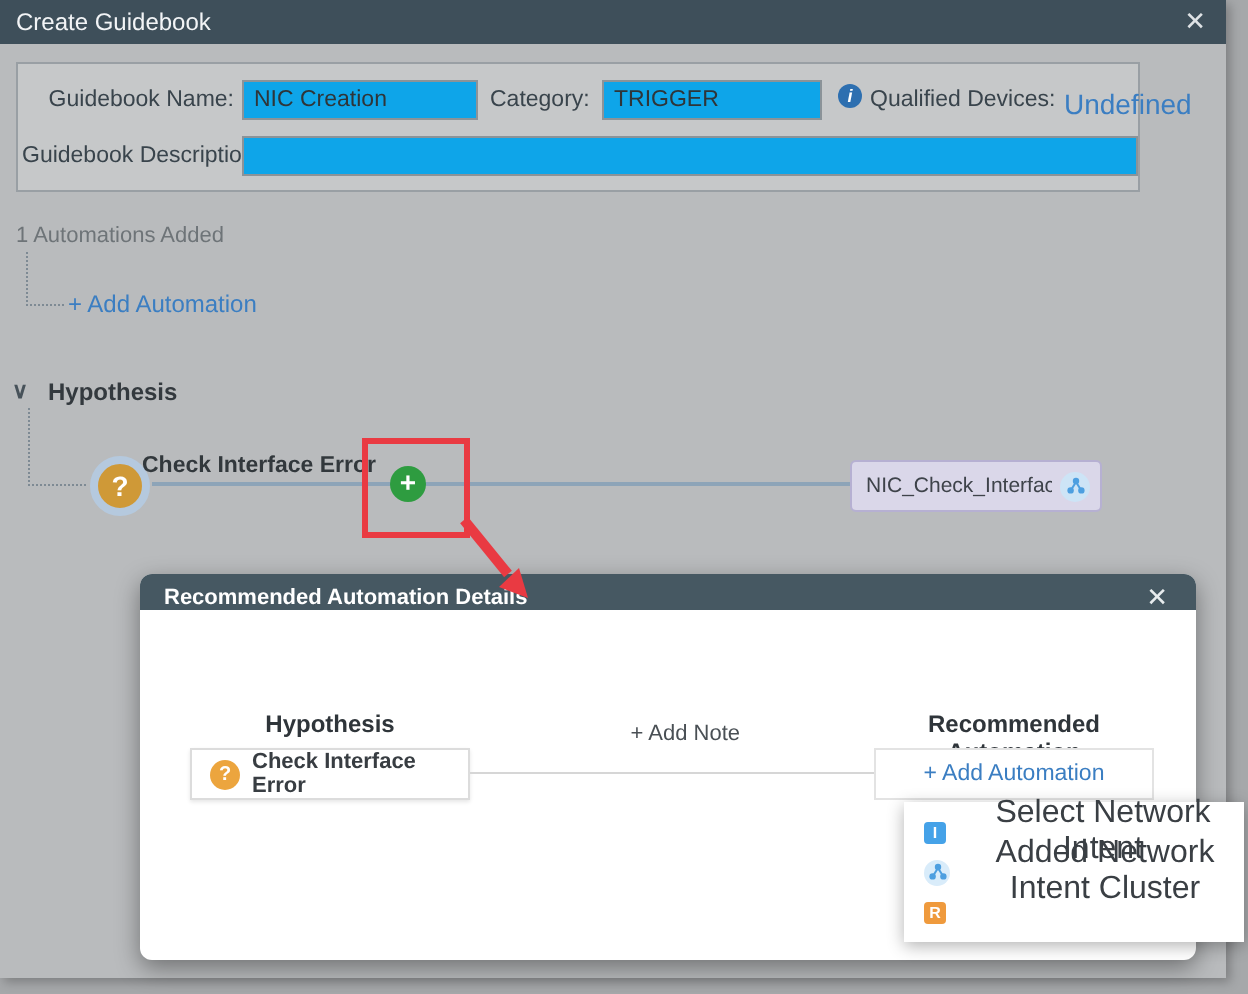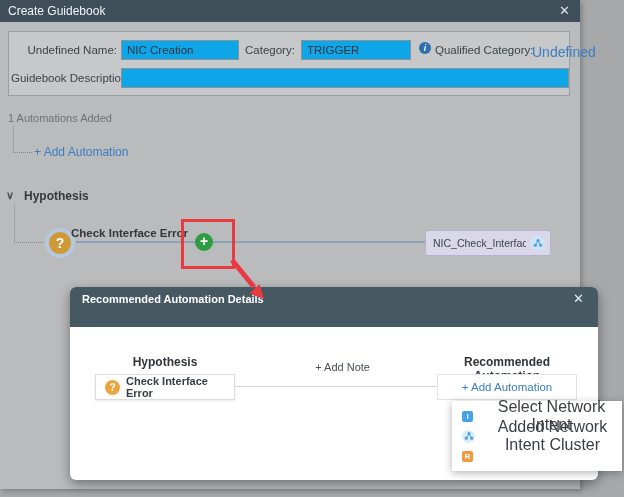--- a/index.html
+++ b/index.html
@@ -1,21 +1,21 @@
 <!DOCTYPE html>
 <html><head>
 <meta charset="utf-8">
 <style>
   html,body{margin:0;padding:0;}
   body{font-family:"Liberation Sans",sans-serif;}
   #canvas{position:relative;width:624px;height:497px;background:#a6a8aa;overflow:hidden;}
 
   
   .dlg1{position:absolute;left:0;top:0;width:580px;height:489px;background:#b9bbbd;
-        box-shadow:2px 2px 5px rgba(0,0,0,.25);z-index:10;}
+        box-shadow:2px 2px 5px rgba(0,0,0,.25);z-index:10;padding-left:33px;}
   .titlebar1{position:absolute;left:0;top:0;width:100%;height:22px;background:#3e4f5a;}
   .titlebar1 .ttl{position:absolute;left:8px;top:0;line-height:22px;font-size:12px;color:#f2f4f6;}
   .close1{position:absolute;right:10px;top:0;line-height:22px;font-size:13px;color:#dfe3e6;cursor:pointer;}
   .formpanel{position:absolute;left:8px;top:31px;width:560px;height:63px;background:#c6c8c9;border:1px solid #999fa4;}
   .flabel{position:absolute;font-size:11.5px;color:#39444c;white-space:nowrap;}
   .finput{position:absolute;background:#0ea5e9;border:1px solid #8b9398;font-size:11.5px;color:#2f3539;
           padding:0 5px;height:20px;box-sizing:border-box;font-family:"Liberation Sans",sans-serif;}
   .infoicon{position:absolute;left:410px;top:10px;width:12px;height:12px;border-radius:50%;background:#2d6fb0;
             color:#fff;font-size:9px;font-weight:bold;text-align:center;line-height:12px;font-style:italic;}
   .qdlabel{position:absolute;left:426px;top:12px;font-size:11.5px;color:#39444c;}
@@ -43,21 +43,21 @@
   .badge .bicon{width:15px;height:15px;border-radius:50%;background:#cde4f6;flex:none;display:flex;
                 align-items:center;justify-content:center;}
 
   
   .redrect{position:absolute;left:181px;top:219px;width:48px;height:44px;border:3px solid #e93a42;z-index:40;}
   #arrowsvg{position:absolute;left:0;top:0;z-index:41;pointer-events:none;}
 
   
   .dlg2{position:absolute;left:70px;top:287px;width:528px;height:193px;background:#fff;border-radius:6px;
         box-shadow:0 4px 12px rgba(0,0,0,.4);z-index:20;}
-  .titlebar2{position:absolute;left:0;top:0;width:100%;height:40px;background:#465862;border-radius:6px 6px 0 0;}
+  .titlebar2{position:absolute;left:0;top:0;width:100%;height:18px;background:#465862;border-radius:6px 6px 0 0;}
   .titlebar2 .ttl{position:absolute;left:12px;top:0;line-height:24px;font-size:11px;font-weight:bold;color:#fff;}
   .close2{position:absolute;right:14px;top:0;line-height:24px;font-size:13px;color:#e8ecee;cursor:pointer;}
   .dbody{position:absolute;left:0;top:24px;right:0;bottom:0;}
   .colhdr{position:absolute;font-size:12px;font-weight:bold;color:#2f353a;text-align:center;width:140px;}
   .addnote{position:absolute;left:160px;top:50px;width:140px;text-align:right;font-size:11px;color:#4a5055;cursor:pointer;}
   .nodebox2{position:absolute;left:25px;top:63px;width:140px;height:26px;box-sizing:border-box;background:#fff;
             border:1px solid #dcdcdc;box-shadow:0 1px 2px rgba(0,0,0,.10);display:flex;align-items:center;
             gap:6px;padding-left:9px;}
   .qcircle2{width:15px;height:15px;border-radius:50%;background:#eca53e;color:#fff;font-weight:bold;
             font-size:10px;text-align:center;line-height:15px;flex:none;}
@@ -82,26 +82,26 @@
 
 <div id="canvas">
 
   <div class="dlg1">
     <div class="titlebar1">
       <span class="ttl">Create Guidebook</span>
       <span class="close1">✕</span>
     </div>
 
     <div class="formpanel">
-      <div class="flabel" style="left:8px;top:12px;width:100px;text-align:right;">Undefined Name:</div>
+      <div class="flabel" style="left:8px;top:12px;width:100px;text-align:right;">Guidebook Name:</div>
       <input class="finput" style="left: 112px; top: 8px; width: 118px;" value="NIC Creation">
       <div class="flabel" style="left:236px;top:12px;width:52px;text-align:left;">Category:</div>
       <input class="finput" style="left: 292px; top: 8px; width: 110px;" value="TRIGGER">
       <div class="infoicon">i</div>
-      <div class="qdlabel">Qualified Category:</div>
+      <div class="qdlabel">Qualified Devices:</div>
       <div class="qdvalue">Undefined</div>
       <div class="flabel" style="left:2px;top:40px;width:106px;text-align:right;">Guidebook Description:</div>
       <input class="finput" style="left: 112px; top: 36px; width: 448px;" value="">
     </div>
 
     <div class="muted">1 Automations Added</div>
     <div class="connector1"></div>
     <div class="addauto1">+ Add Automation</div>
 
     <div class="chev">∨</div>

